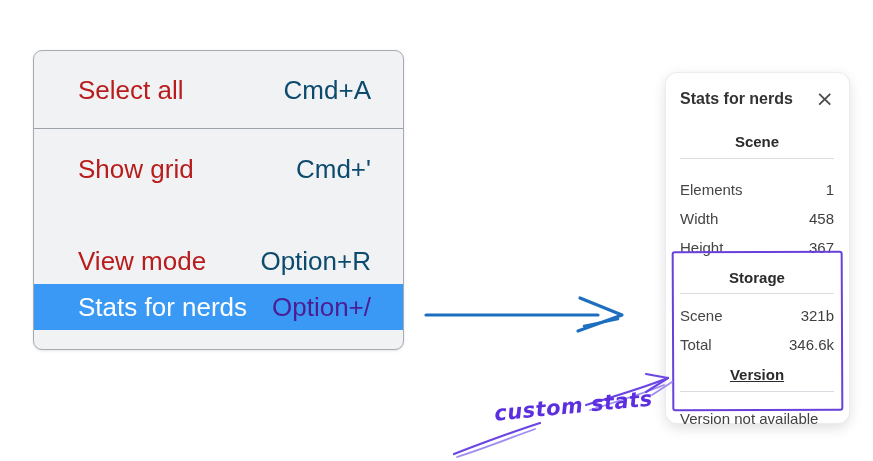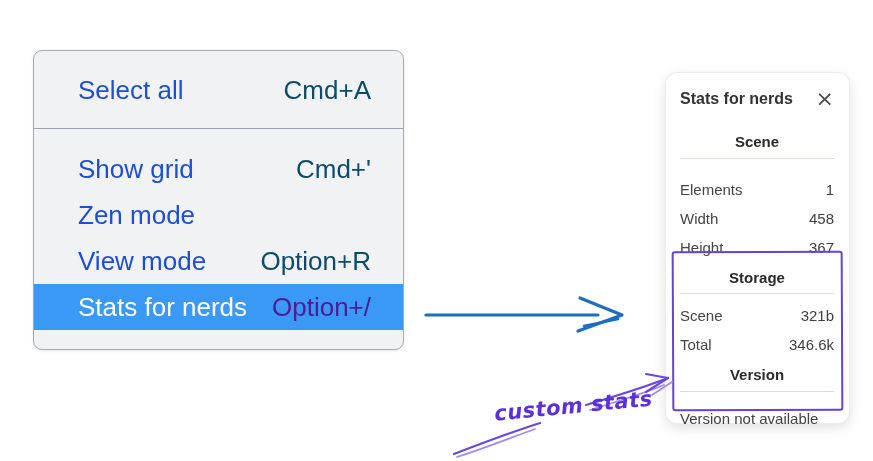--- a/index.html
+++ b/index.html
@@ -15,21 +15,21 @@
     box-shadow:0 1px 3px rgba(0,0,0,.10);
   }
   .menu-top{height:77px;display:flex;align-items:center;}
   .menu-divider{border-top:1.5px solid #9da3aa;}
   .menu-group{padding-top:17px;}
   .menu-item{
     height:46px;display:flex;justify-content:space-between;align-items:center;
     padding:0 32px 0 44px;font-size:26px;line-height:1;
   }
   .menu-top .menu-item{width:100%;box-sizing:border-box;height:100%;}
-  .mlabel{color:#1d4ed8;}
+  .mlabel{color:#b91c1c;}
   .mshort{color:#0c4a6e;}
   .menu-item.selected{background:#3999f5;}
   .menu-item.selected .mlabel{color:#ffffff;}
   .menu-item.selected .mshort{color:#4c1d95;}
 
   
   .flow-arrow{position:absolute;left:420px;top:292px;}
 
   
   .panel{
@@ -40,21 +40,21 @@
   }
   .panel-header{height:20px;display:flex;justify-content:space-between;align-items:center;}
   .panel-title{font-weight:bold;font-size:16px;color:#333333;}
   .panel-close{
     color:#4d4d4d;font-size:22px;line-height:18px;cursor:pointer;
     font-family:"DejaVu Sans",sans-serif;
   }
   .sec-header{font-weight:bold;font-size:15px;color:#2b2b2b;text-align:center;height:18px;line-height:18px;}
   .sec-header.h-scene{margin-top:24px;}
   .sec-header.h-storage{margin-top:6px;height:20px;line-height:20px;}
-  .sec-header.h-version{margin-top:6px;height:20px;line-height:20px;}
+  .sec-header.h-version{margin-top:6px;height:20px;line-height:20px;text-decoration:underline;}
   .sec-divider{border-top:1px solid #d9dce1;}
   .d-scene{margin-top:7px;}
   .d-storage{margin-top:5px;}
   .d-version{margin-top:6px;}
   .stat-row{height:29px;display:flex;justify-content:space-between;align-items:center;}
   .stat-row.first{margin-top:16px;}
   .stat-row.first-storage{margin-top:7px;}
   .srl{color:#454545;}
   .srv{color:#3f3f3f;}
   .sec-note{margin-top:16px;height:22px;line-height:22px;color:#424242;}
@@ -85,21 +85,20 @@
         <span class="mshort">Cmd+A</span>
       </div>
     </div>
     <div class="menu-divider"></div>
     <div class="menu-group">
       <div class="menu-item">
         <span class="mlabel">Show grid</span>
         <span class="mshort">Cmd+'</span>
       </div>
       <div class="menu-item">
-        <span class="mlabel">Zen mode</span>
       </div>
       <div class="menu-item">
         <span class="mlabel">View mode</span>
         <span class="mshort">Option+R</span>
       </div>
       <div class="menu-item selected">
         <span class="mlabel">Stats for nerds</span>
         <span class="mshort">Option+/</span>
       </div>
     </div>

